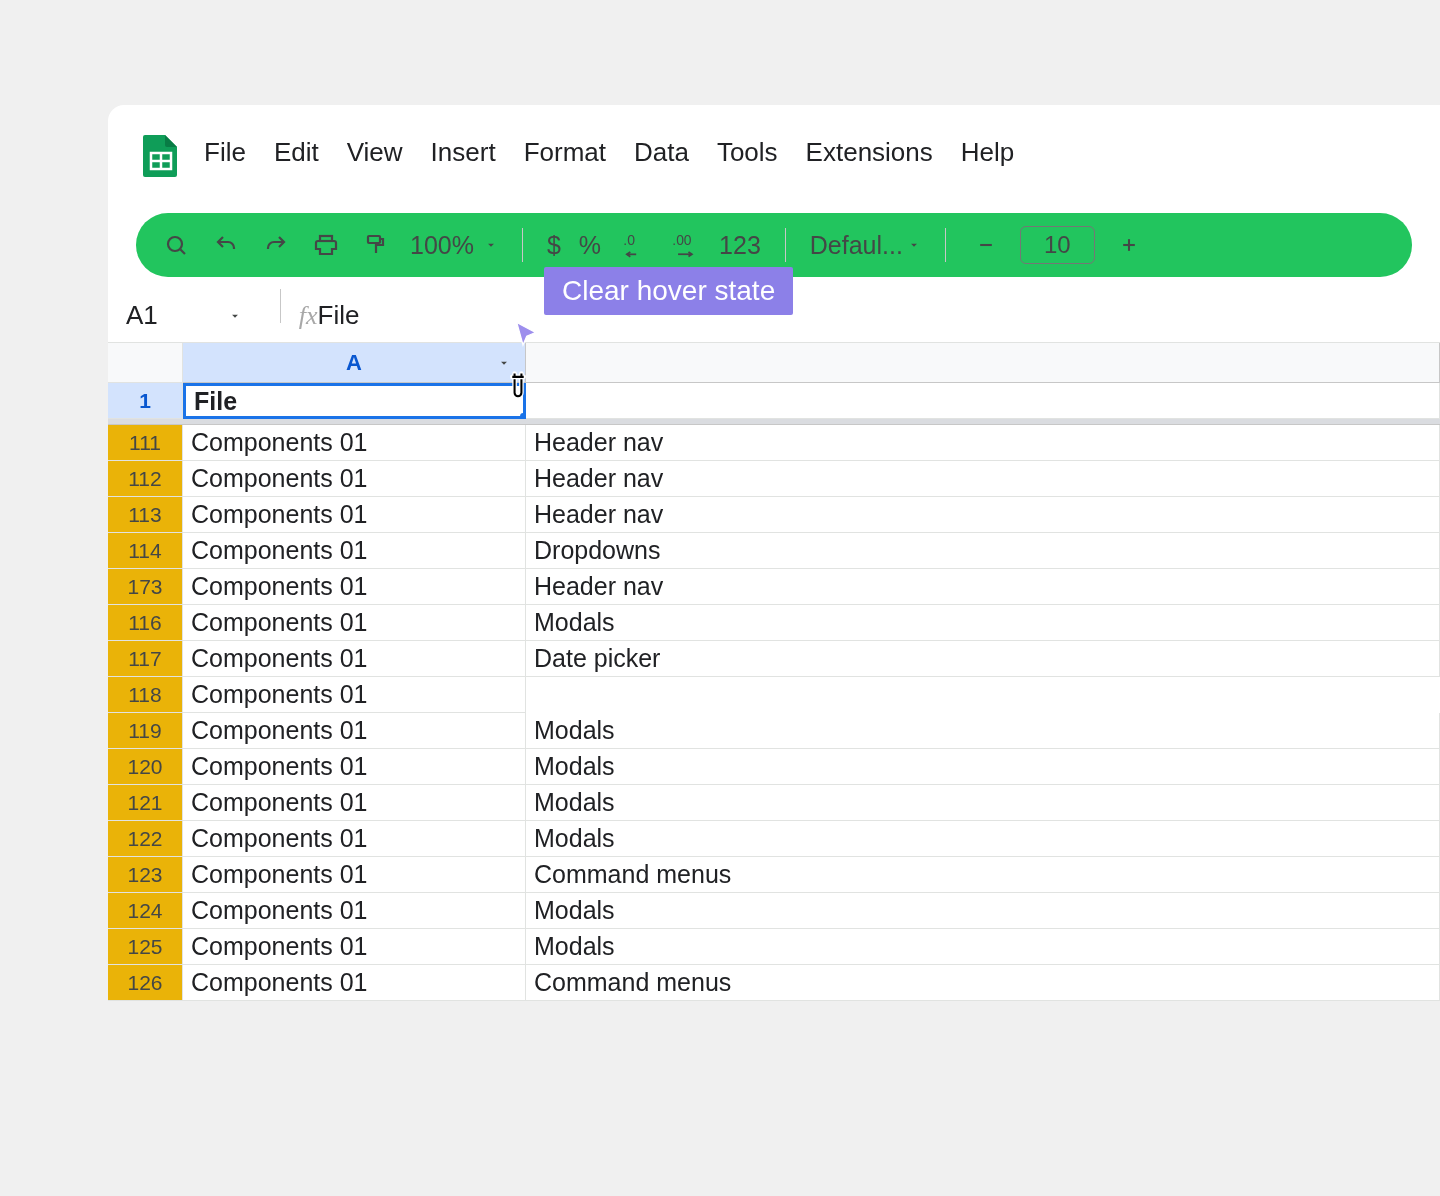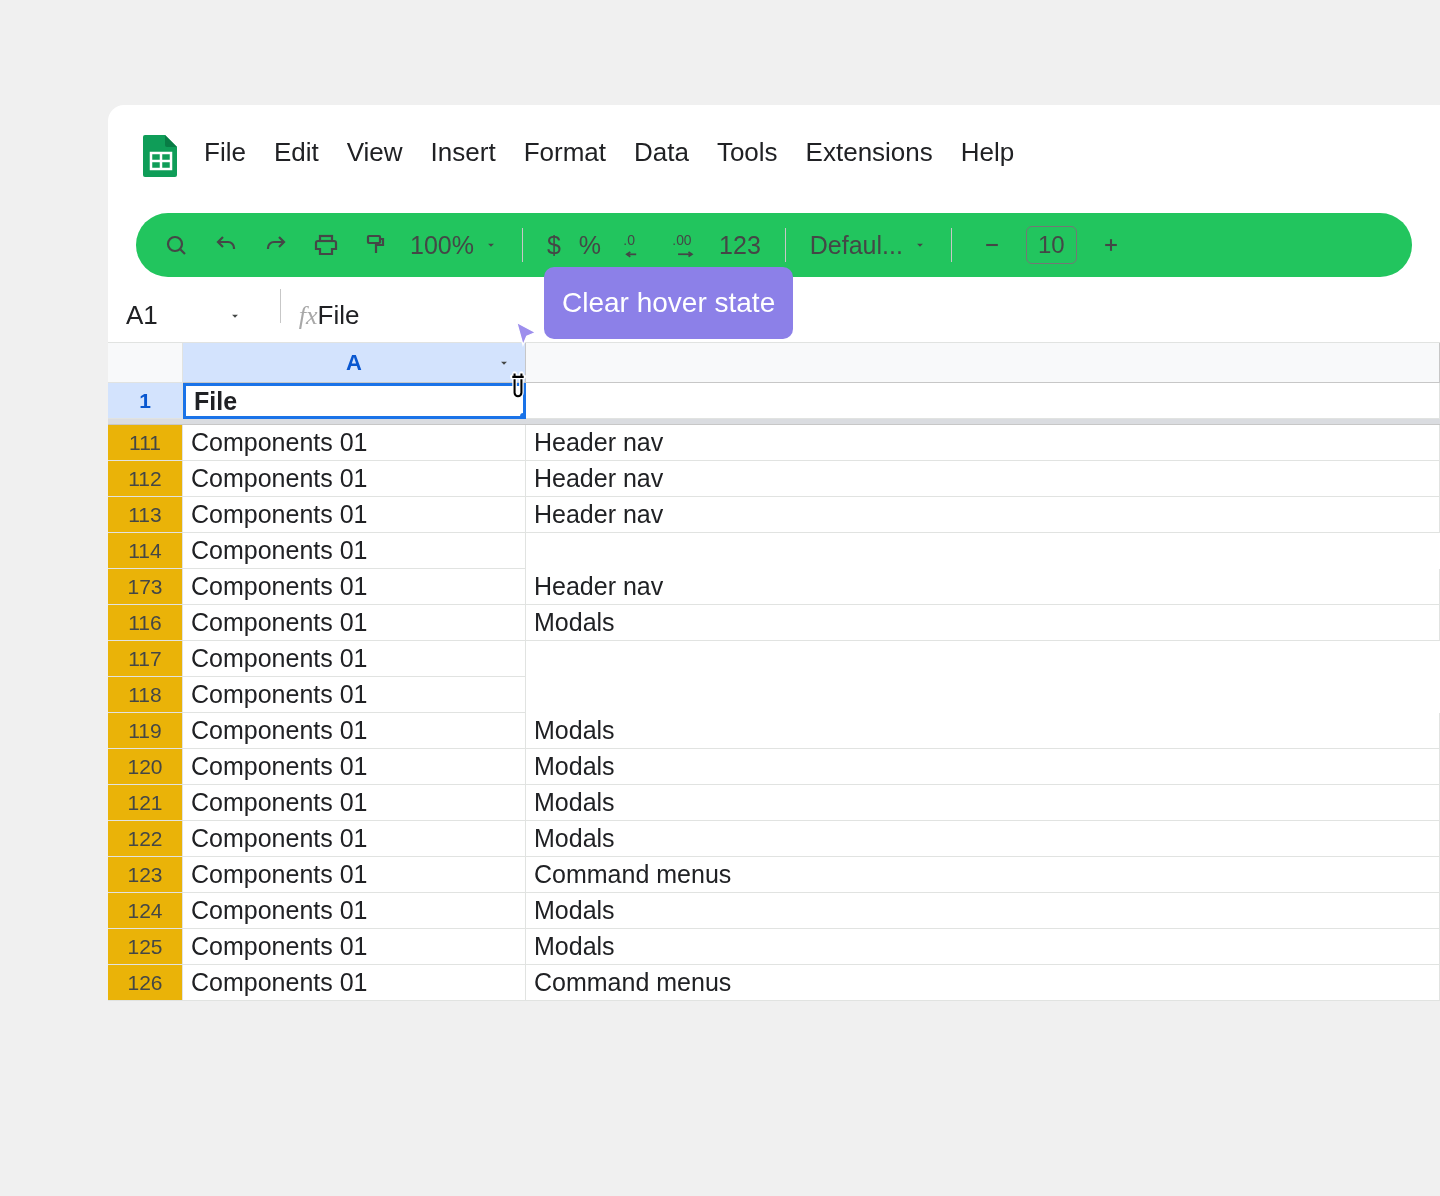--- a/index.html
+++ b/index.html
@@ -94,46 +94,46 @@
   display: flex;
   align-items: center;
   gap: 10px;
   color: #444746;
   font-size: 25px;
   cursor: pointer;
 }
 .font-group {
   display: flex;
   align-items: center;
-  gap: 10px;
+  gap: 4px;
   color: #444746;
   font-size: 25px;
   cursor: pointer;
 }
 .font-size-box {
   border: 1.5px solid #747775;
   border-radius: 6px;
-  padding: 4px 11px;
+  padding: 4px 23px;
   font-size: 24px;
   color: #444746;
 }
 .tb-text {
   font-size: 25px;
   color: #444746;
   cursor: pointer;
 }
 .tooltip {
   position: absolute;
   left: 544px;
   top: 267px;
   background: #8c80e8;
   color: #fff;
   font-size: 28px;
-  padding: 20px 18px;
-  border-radius: 10px;
+  padding: 8px 18px;
+  border-radius: 2px;
   white-space: nowrap;
   z-index: 100;
 }
 .namebox-row {
   display: flex;
   height: 54px;
   border-bottom: 1px solid #e1e3e1;
   padding-left: 18px;
   margin-top: 12px;
 }
@@ -412,34 +412,36 @@
           <div class="cell cell-b">Header nav</div>
         </div>
         <div class="row">
           <div class="row-header">113</div>
           <div class="cell cell-a">Components 01</div>
           <div class="cell cell-b">Header nav</div>
         </div>
         <div class="row">
           <div class="row-header">114</div>
           <div class="cell cell-a">Components 01</div>
+          <div class="cell cell-b">Dropdowns</div>
         </div>
         <div class="row">
           <div class="row-header">173</div>
           <div class="cell cell-a">Components 01</div>
           <div class="cell cell-b">Header nav</div>
         </div>
         <div class="row">
           <div class="row-header">116</div>
           <div class="cell cell-a">Components 01</div>
           <div class="cell cell-b">Modals</div>
         </div>
         <div class="row">
           <div class="row-header">117</div>
           <div class="cell cell-a">Components 01</div>
+          <div class="cell cell-b">Date picker</div>
         </div>
         <div class="row">
           <div class="row-header">118</div>
           <div class="cell cell-a">Components 01</div>
         </div>
         <div class="row">
           <div class="row-header">119</div>
           <div class="cell cell-a">Components 01</div>
           <div class="cell cell-b">Modals</div>
         </div>

